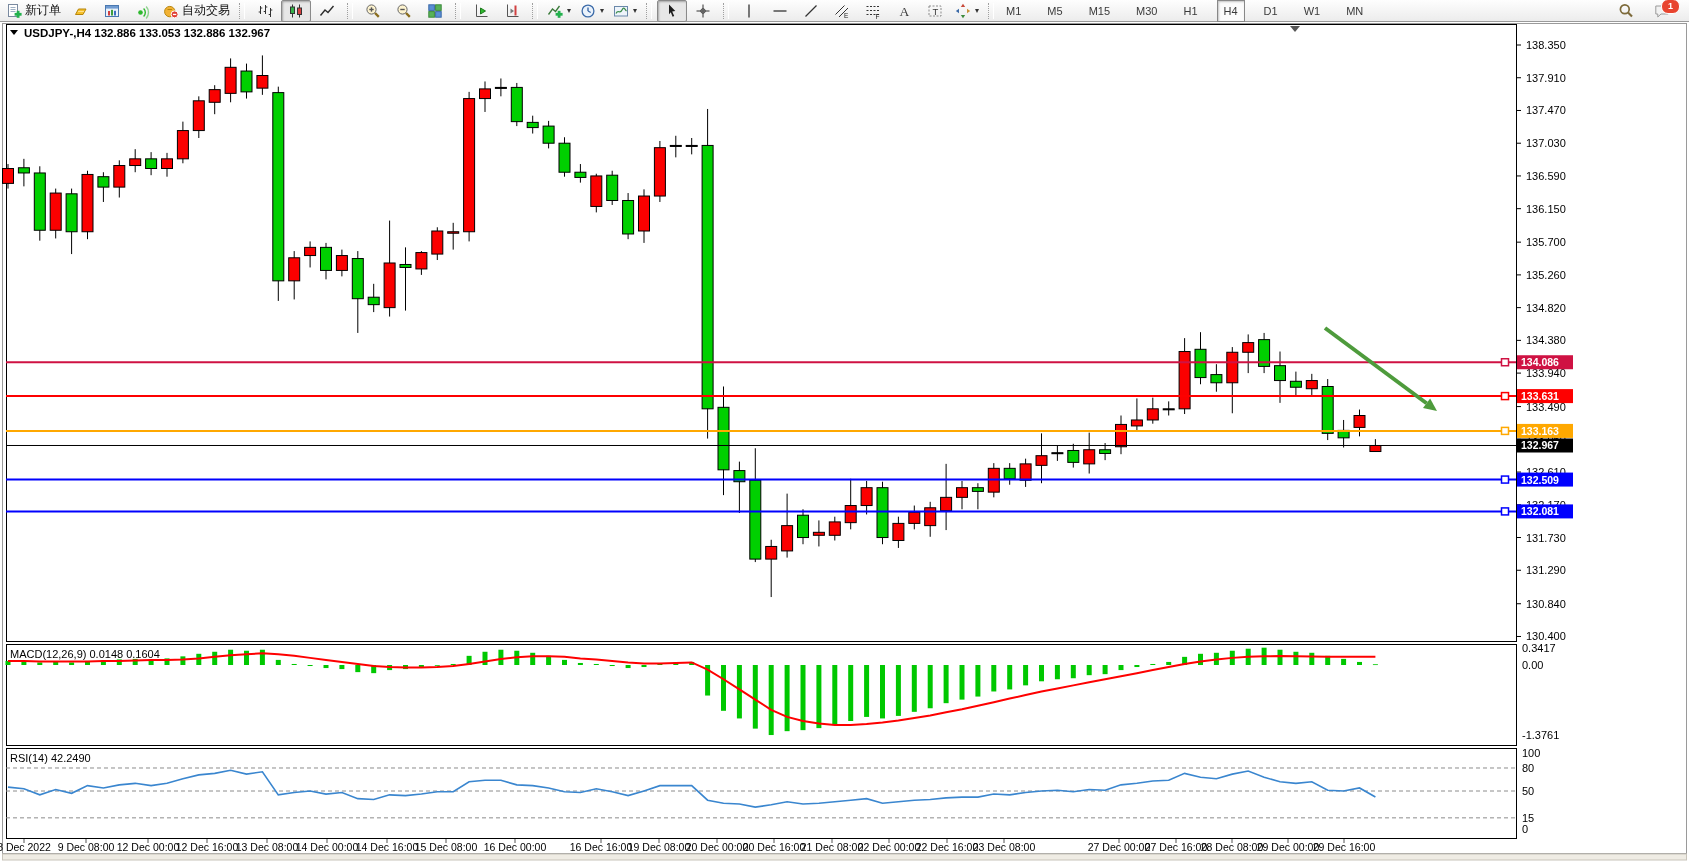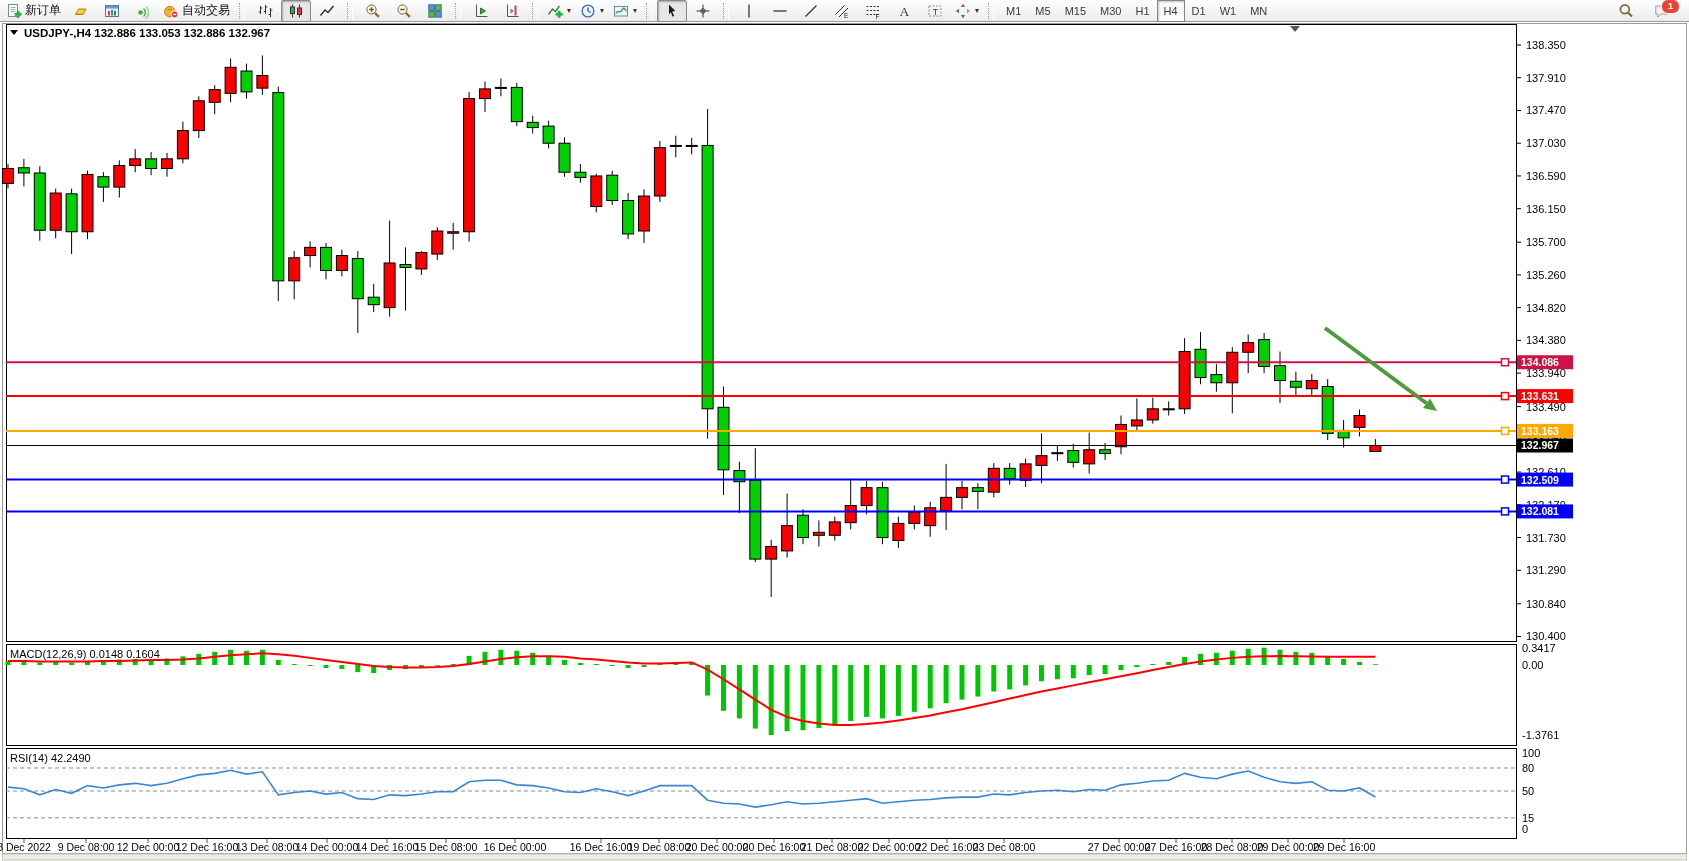--- a/index.html
+++ b/index.html
@@ -689,21 +689,21 @@
           <svg width="16" height="16" viewBox="0 0 16 16">
             <polygon points="8,0.8 10.2,4 5.8,4" fill="#c84a3a"></polygon>
             <polygon points="8,15.2 5.8,12 10.2,12" fill="#3c8a3c"></polygon>
             <polygon points="0.8,8 4,5.8 4,10.2" fill="#3b6aa8"></polygon>
             <polygon points="15.2,8 12,10.2 12,5.8" fill="#c8923a"></polygon>
           </svg>
         </span>
         <span class="caret">▾</span>
       </div>
     <div class="sep"></div>
-    <div id="tf-group" style="display:flex;align-items:center;">
+    <div id="tf-group" style="display:flex;align-items:center;gap:12px;">
         <div class="tf">M1</div>
         <div class="tf">M5</div>
         <div class="tf">M15</div>
         <div class="tf">M30</div>
         <div class="tf">H1</div>
         <div class="tf active">H4</div>
         <div class="tf">D1</div>
         <div class="tf">W1</div>
         <div class="tf">MN</div>
       </div>

